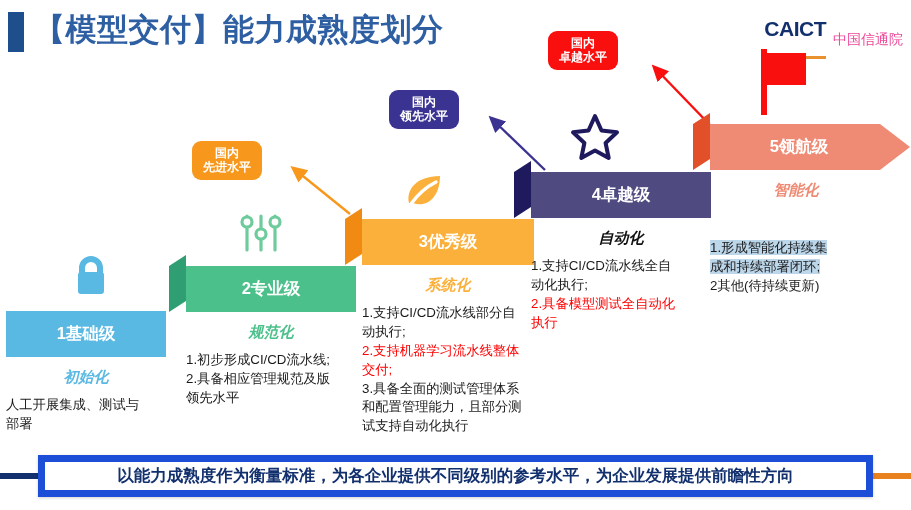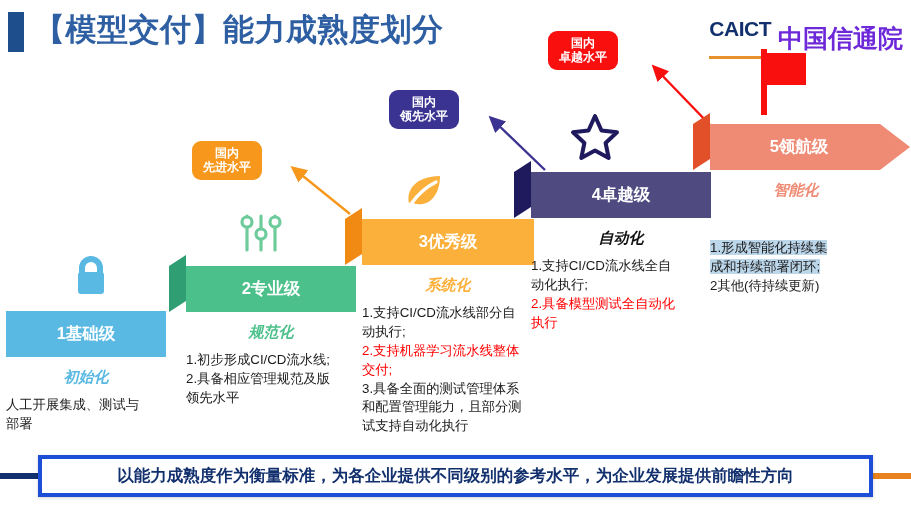--- a/index.html
+++ b/index.html
@@ -21,21 +21,21 @@
     letter-spacing:0.5px;white-space:nowrap;
   }
   .logo{
     position:absolute;right:8px;top:18px;
     display:flex;align-items:center;gap:7px;white-space:nowrap;
   }
   .logo-mark{
     font-size:21px;font-weight:bold;color:#12306e;letter-spacing:-0.5px;
     border-bottom:3px solid #e8912d;padding-bottom:17px;line-height:1;
   }
-  .logo-cn{font-size:25px;font-weight:bold;color:#6d28d9;line-height:1;}
+  .logo-cn{font-size:14px;font-weight:normal;color:#ec4899;line-height:1;}
 
   
   .col{position:absolute;}
 
   .bar{
     position:relative;height:46px;
     display:flex;align-items:center;justify-content:center;
     color:#ffffff;font-size:16.5px;font-weight:bold;
     box-sizing:border-box;
   }
@@ -64,21 +64,21 @@
     position:absolute;border-radius:9px;
     color:#ffffff;font-weight:bold;font-size:12px;
     text-align:center;line-height:1.18;
     padding:5px 11px 6px;box-sizing:border-box;
     white-space:nowrap;
   }
 
   
   .banner{
     position:absolute;left:38px;top:455px;width:835px;height:42px;
-    background:#ffffff;border:4px solid #1d4ed8;
+    background:#ffffff;border:7px solid #1d4ed8;
     box-shadow:0 1px 3px rgba(0,0,0,.18);
     display:flex;align-items:center;justify-content:center;
     box-sizing:border-box;
   }
   .banner span{
     font-size:16.5px;font-weight:bold;color:#12306e;white-space:nowrap;
   }
   .banner-left-line{
     position:absolute;left:0px;top:473px;width:42px;height:6px;background:#12306e;
   }

